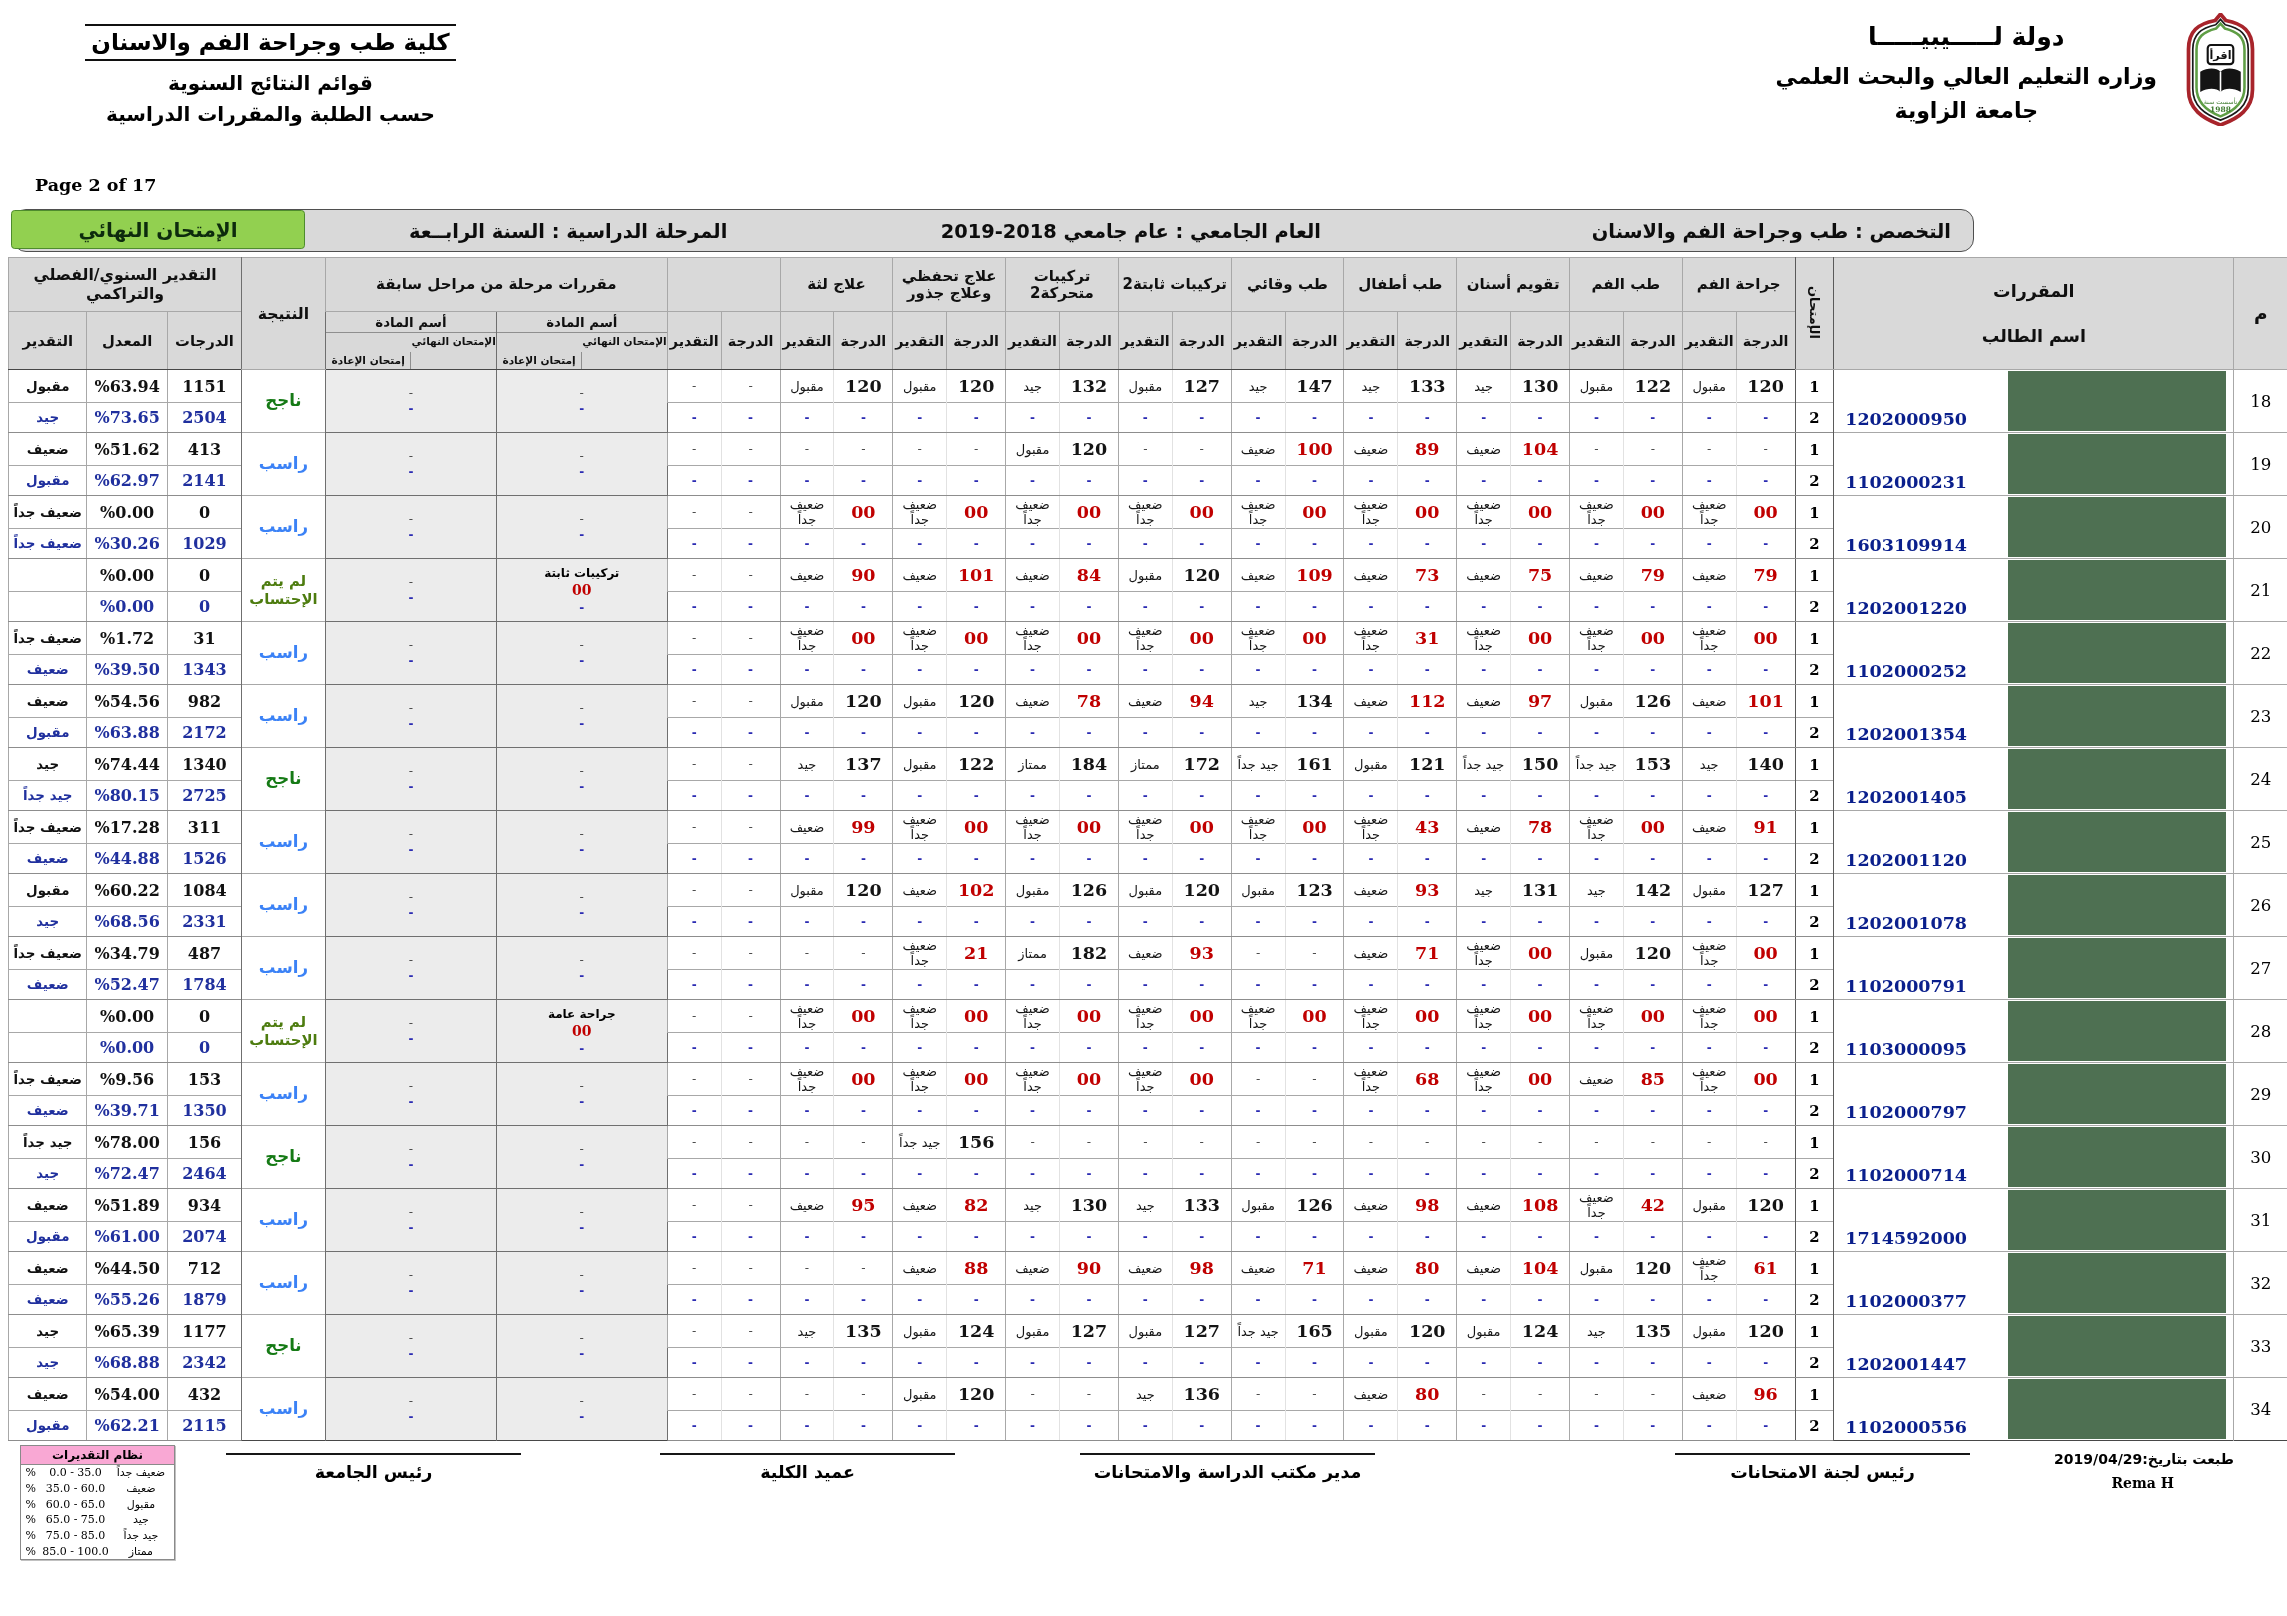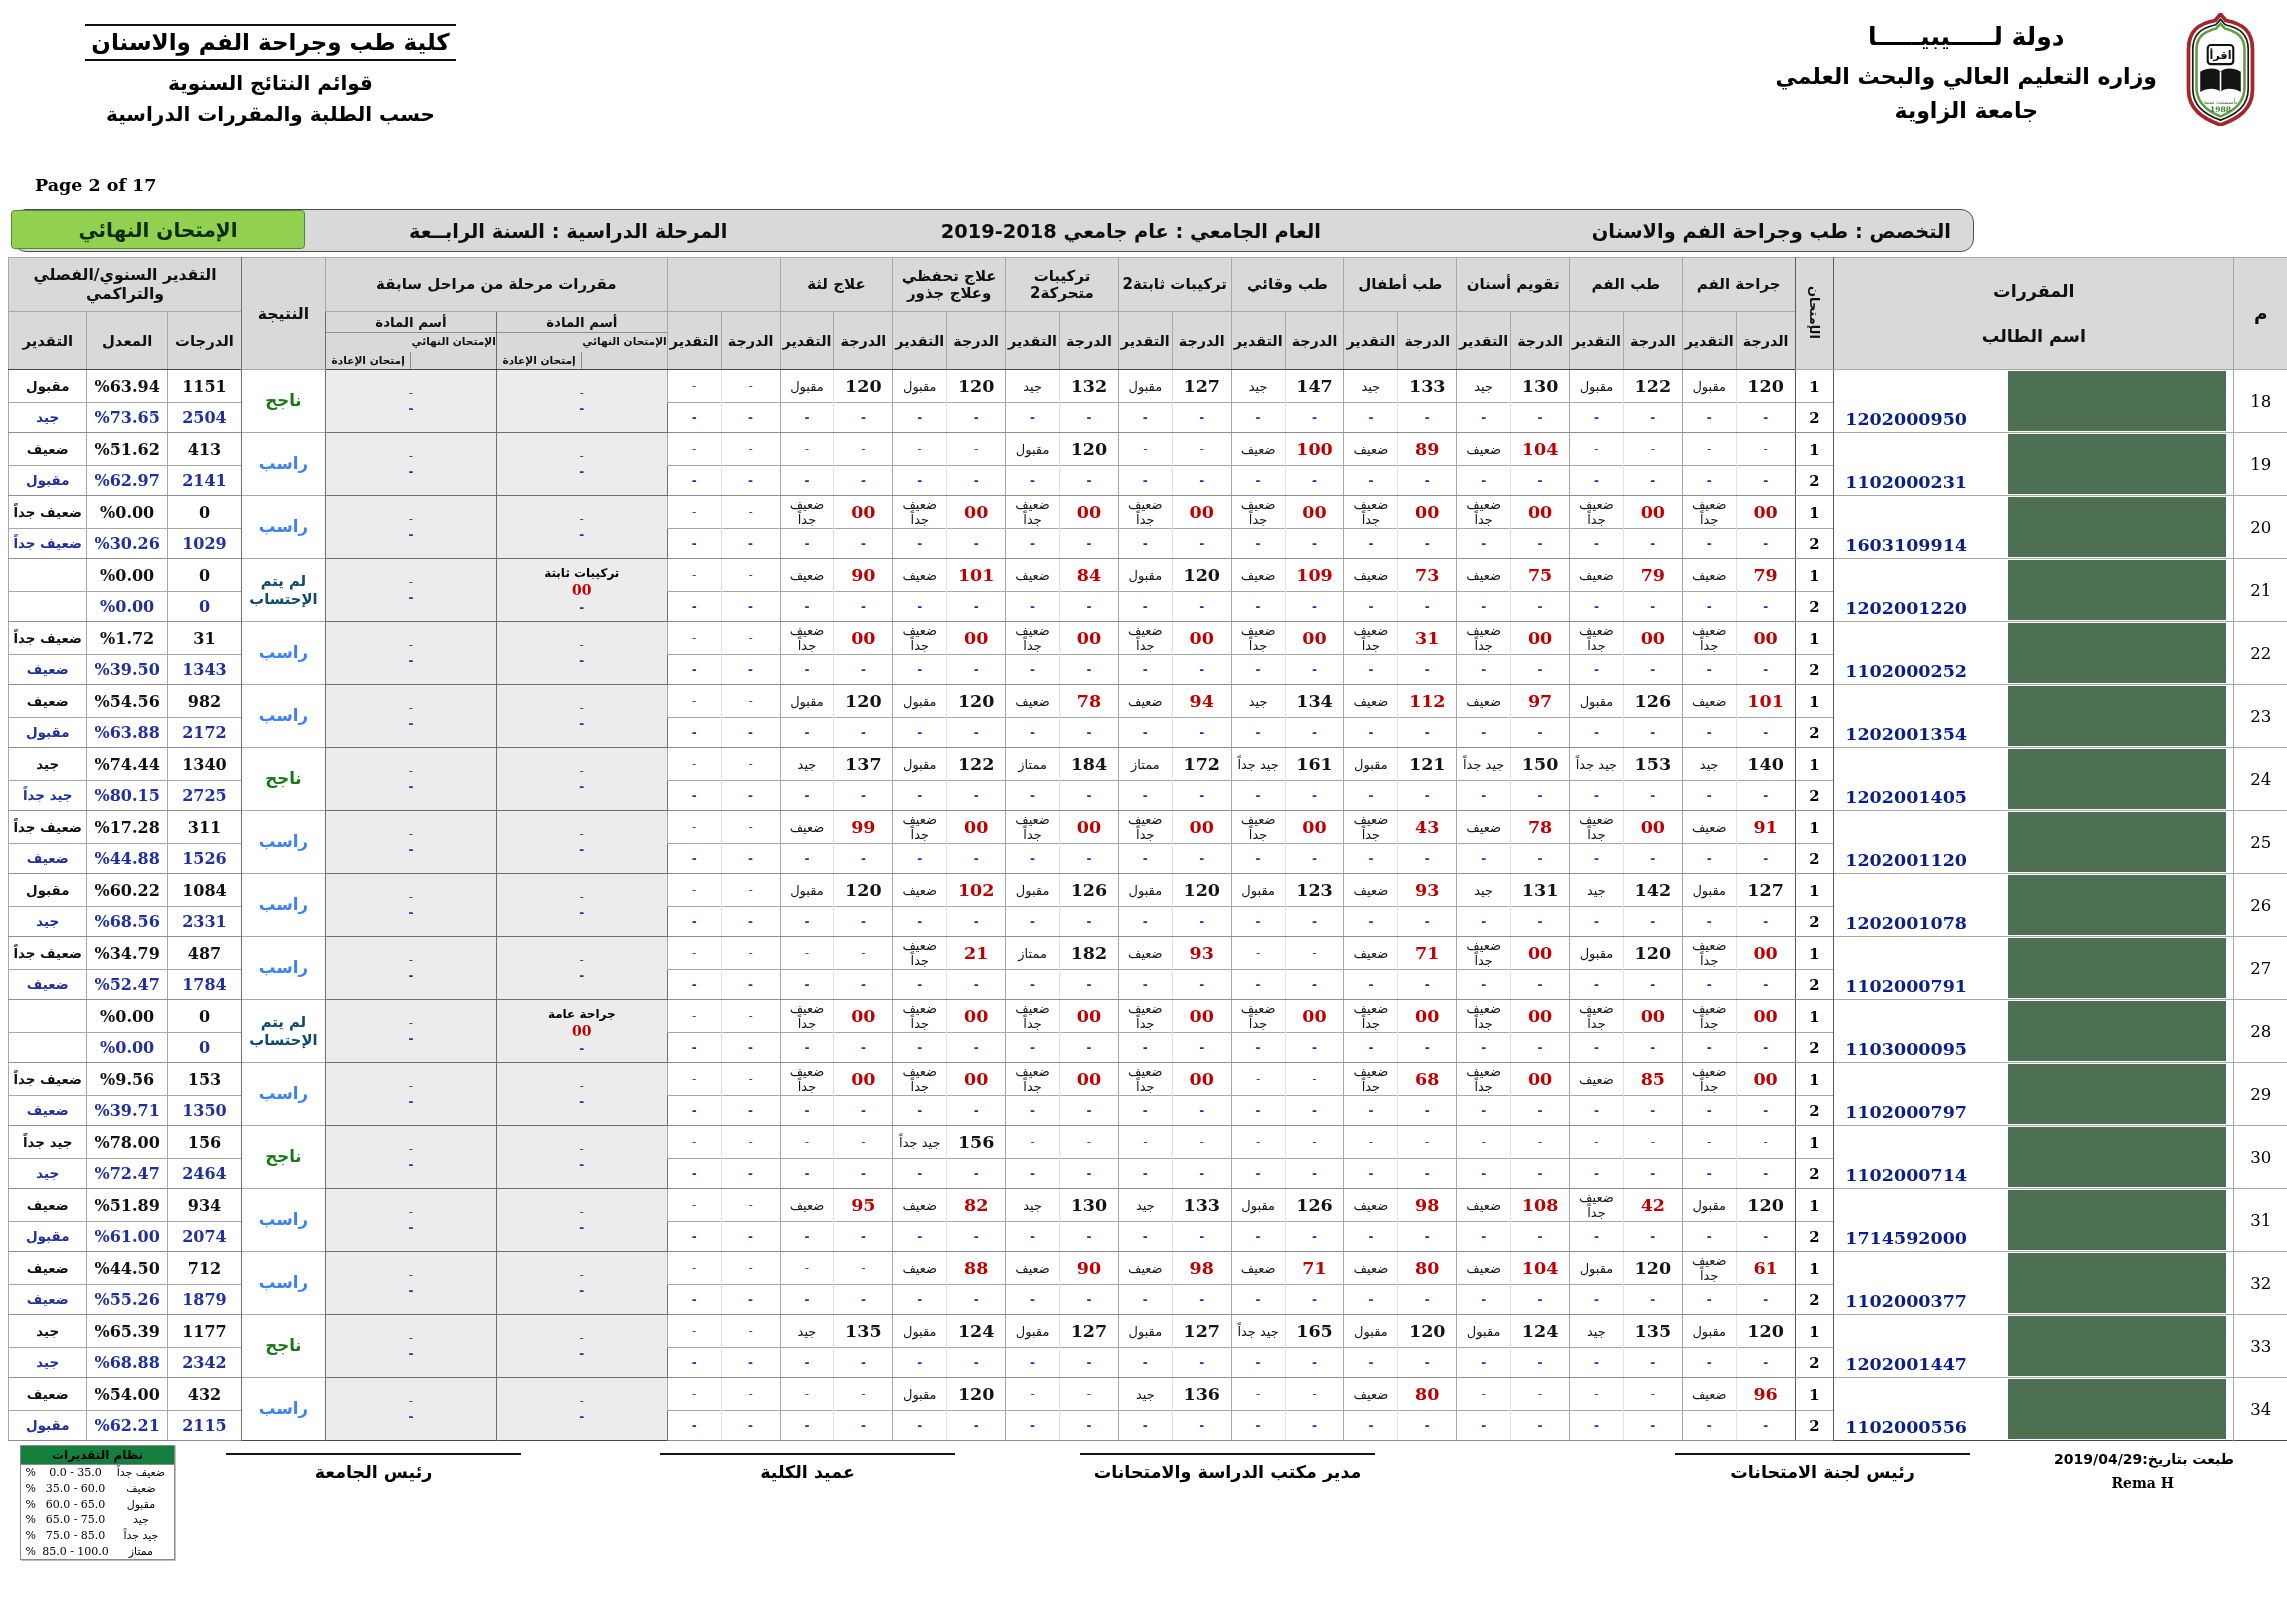--- a/index.html
+++ b/index.html
@@ -66,33 +66,33 @@
   .prevcell,.prev-h{border:1.5px solid #6f6f6f;}
   .prevcell{background:#ececec;}
   .prevcell div{line-height:1.35;}
   .pname{font-size:12px;font-weight:700;}
   .pscore{color:#c00000;font:700 14px "DejaVu Serif",serif;}
   .pd1{color:#4d4d4d;font-size:12px;}
   .rescell,.resh{border-left:1.5px solid #6f6f6f;border-right:1.5px solid #6f6f6f;}
   .rescell{font-size:16.6px;font-weight:700;line-height:1.25;padding:0 7.4px;}
   .rescell.pass{color:#157a15;}
   .rescell.fail{color:#3b82f6;}
-  .rescell.none{color:#0c4a6e;font-size:14.8px;}
+  .rescell.none{color:#4d7c0f;font-size:14.8px;}
   .n1{color:#111;font:700 16px "DejaVu Serif",serif;}
   .e1{font-size:13.4px;font-weight:700;color:#111;}
   .n2{color:#20309e;font:700 16px "DejaVu Serif",serif;}
   .e2{font-size:13.4px;font-weight:700;color:#20309e;}
   
   .printnote{right:54px;top:1451px;font-size:14px;font-weight:700;direction:rtl;}
   .printby{right:114px;top:1475px;font:700 14px "DejaVu Serif",serif;}
   .sig{position:absolute;width:295px;top:1453px;}
   .sig .line{border-top:2px solid #161616;}
   .sig .lab{text-align:center;font-size:17.5px;font-weight:700;padding-top:7.4px;direction:rtl;}
   .scalebox{left:20px;top:1445px;width:153px;border:1.4px solid #8a8a8a;background:#fff;box-shadow:0.9px 0.9px 0 #bbb;direction:rtl;}
-  .scalebox .sct{text-align:center;font-size:12px;font-weight:700;background:#15803d;border-bottom:1.4px solid #8a8a8a;padding:1.8px 0;}
+  .scalebox .sct{text-align:center;font-size:12px;font-weight:700;background:#f9a8d4;border-bottom:1.4px solid #8a8a8a;padding:1.8px 0;}
   .scalerow{display:flex;align-items:center;font-size:11px;padding:1.4px 4.6px;}
   .scalerow .sl{width:57px;text-align:center;}
   .scalerow .sr{flex:1;text-align:center;direction:ltr;font-family:"DejaVu Serif",serif;font-weight:400;}
   .scalerow .sp{width:13px;text-align:left;font-family:"DejaVu Serif",serif;}
 </style>
 </head>
 <body>
 
 <div class="abs gov">
   <div class="state">دولة لـــــيبيـــــا</div>

